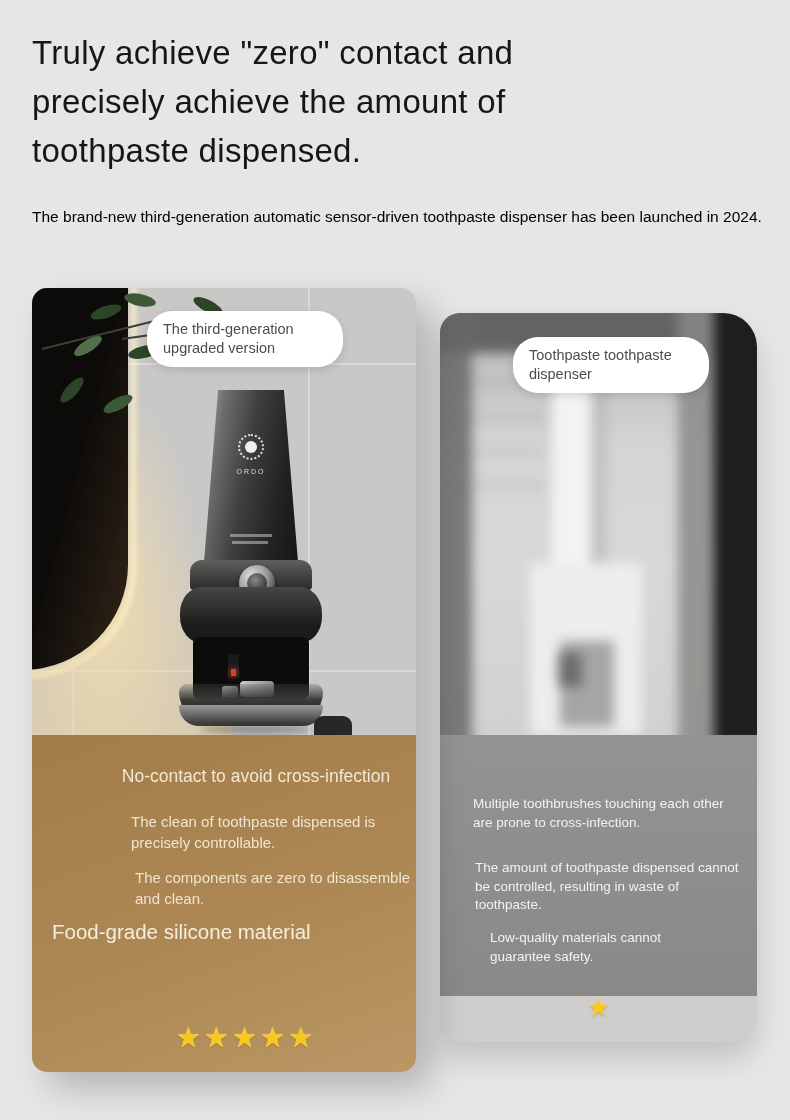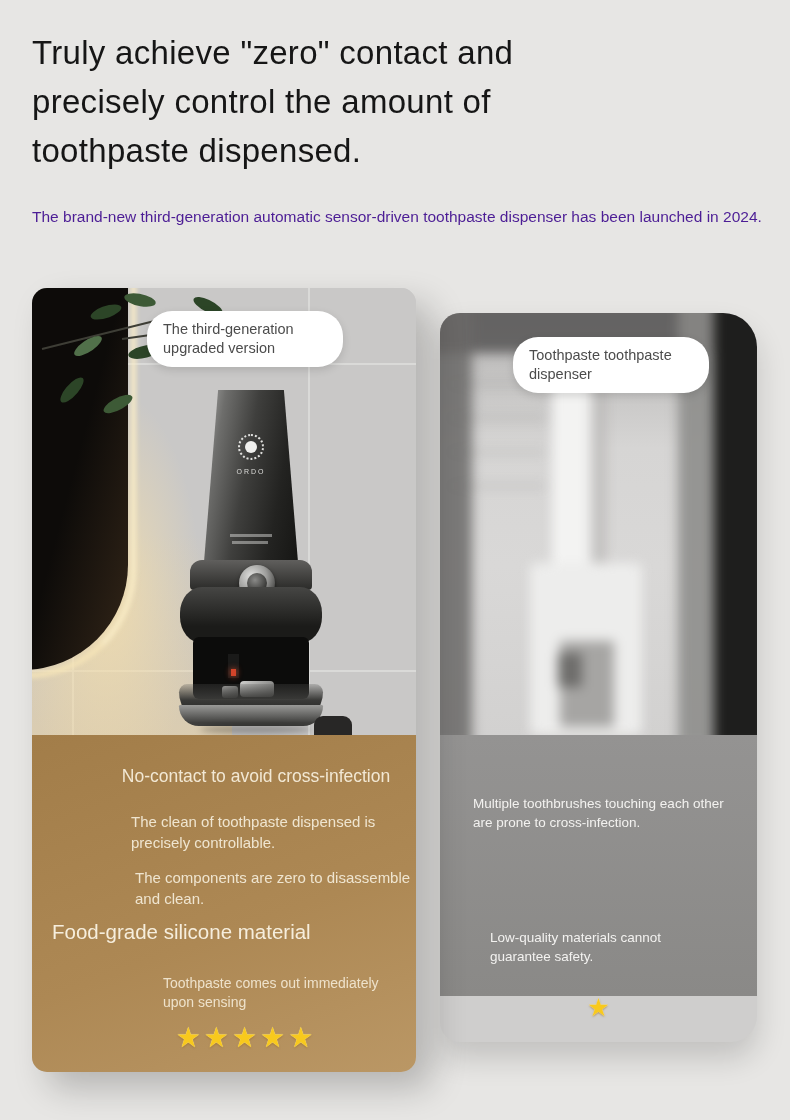--- a/index.html
+++ b/index.html
@@ -4,21 +4,21 @@
 <style>
   * { margin:0; padding:0; box-sizing:border-box; }
   html,body { background:#e7e6e4; }
   body { font-family:"Liberation Sans","DejaVu Sans",sans-serif; }
   .page { position:relative; width:790px; height:1120px; background:#e7e6e4; overflow:hidden; }
 
   
   .main-title { position:absolute; left:32px; top:28px; font-size:33px; font-weight:500;
     line-height:49px; color:#161616; letter-spacing:.3px; }
   .main-title span { display:block; }
-  .subtitle { position:absolute; left:32px; top:208px; font-size:15.5px; color:#4c1d95; }
+  .subtitle { position:absolute; left:32px; top:208px; font-size:15.5px; color:#000000; }
 
   
   .card { position:absolute; overflow:hidden; }
   .card-right { left:440px; top:313px; width:317px; height:729px; border-radius:20px 34px 26px 20px;
     z-index:1; box-shadow:0 16px 30px rgba(0,0,0,.16); background:#cfcecd; }
   .card-left { left:32px; top:288px; width:384px; height:784px; border-radius:15px; z-index:2;
     box-shadow:16px 16px 34px rgba(0,0,0,.22); background:#c9c8c7; }
 
   
   .photoL { position:absolute; left:0; top:0; width:416px; height:447px; background:#c9c8c7; overflow:hidden; }
@@ -120,21 +120,21 @@
   .panelR-p3 { left:50px; top:194px; width:224px; }
   .starsR { top:258px; width:317px; transform:none; font-size:25px; letter-spacing:0; }
 </style>
 </head>
 <body>
 
 <div class="page">
 
   <h1 class="main-title">
     <span>Truly achieve "zero" contact and</span>
-    <span>precisely control the amount of</span>
+    <span>precisely achieve the amount of</span>
     <span>toothpaste dispensed.</span>
   </h1>
   <p class="subtitle">The brand-new third-generation automatic sensor-driven toothpaste dispenser has been launched in 2024.</p>
 
   <div class="card card-right">
     <div class="photoR">
       <div class="blurR">
         <div class="rb-topband"></div>
         <div class="rb-leftband"></div>
         <div class="rb-tline" style="top:82px"></div>
@@ -148,20 +148,21 @@
         <div class="rb-disp"></div>
         <div class="rb-dispgray"></div>
         <div class="rb-dispdark"></div>
       </div>
       <div class="badge badgeR">
         <span>Toothpaste toothpaste dispenser</span>
       </div>
     </div>
     <div class="panelR">
       <p class="panelR-p1">Multiple toothbrushes touching each other are prone to cross-infection.</p>
+      <p class="panelR-p2">The amount of toothpaste dispensed cannot be controlled, resulting in waste of toothpaste.</p>
       <p class="panelR-p3">Low-quality materials cannot guarantee safety.</p>
       <div class="stars starsR">★</div>
     </div>
   </div>
 
   <div class="card card-left">
     <div class="photoL">
       <div class="grout" style="left:276px;top:0;width:2px;height:447px"></div>
       <div class="grout" style="left:40px;top:230px;width:2px;height:217px"></div>
       <div class="grout" style="left:90px;top:75px;width:326px;height:2px"></div>
@@ -210,18 +211,17 @@
       <div class="badge badgeL">
         <span>The third-generation upgraded version</span>
       </div>
     </div>
 
     <div class="panelL">
       <div class="panelL-headline">No-contact to avoid cross-infection</div>
       <p class="panelL-p1">The clean of toothpaste dispensed is precisely controllable.</p>
       <p class="panelL-p2">The components are zero to disassemble and clean.</p>
       <div class="panelL-sub">Food-grade silicone material</div>
-      <p class="panelL-note">Toothpaste comes out immediately upon sensing</p>
       <div class="stars starsL">★★★★★</div>
     </div>
   </div>
 
 </div>
 
 </body></html>

